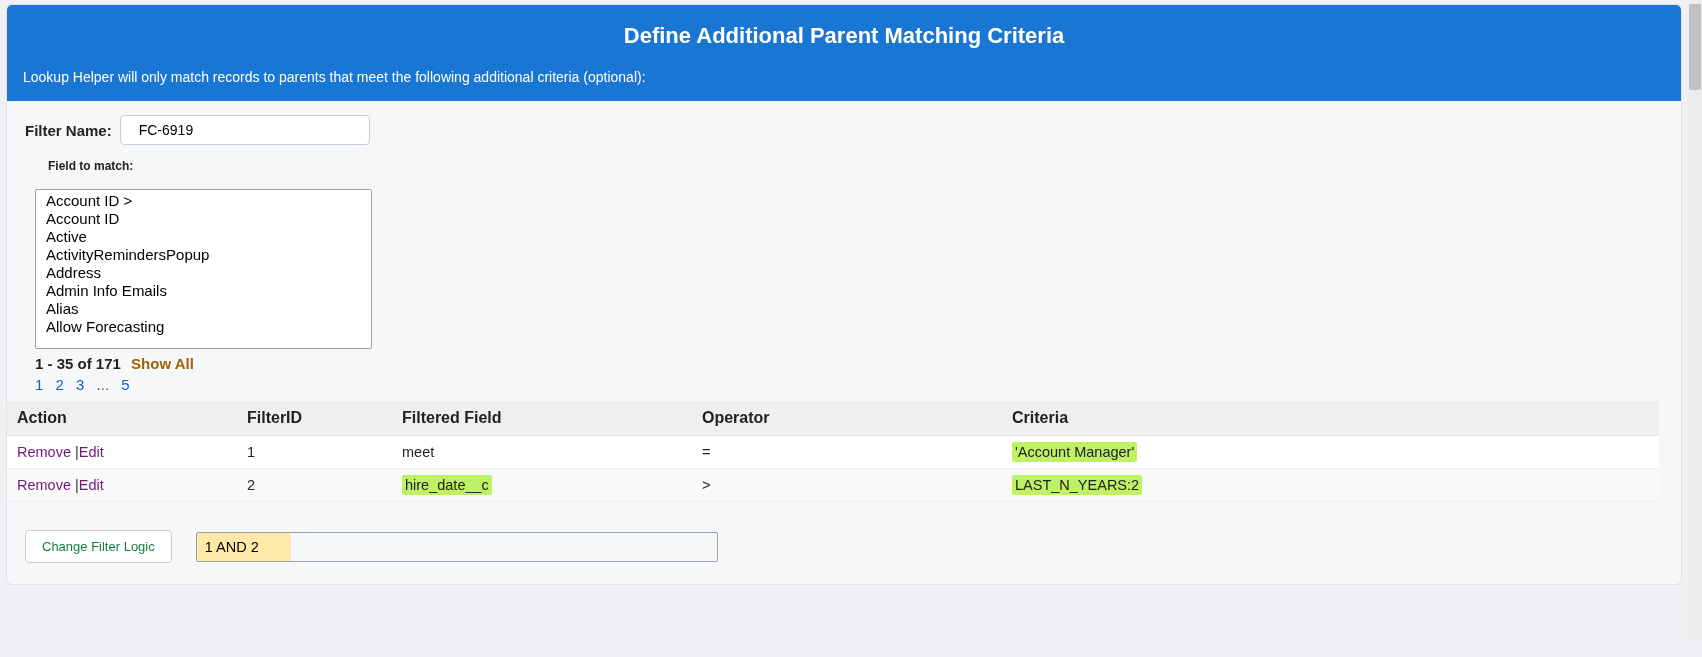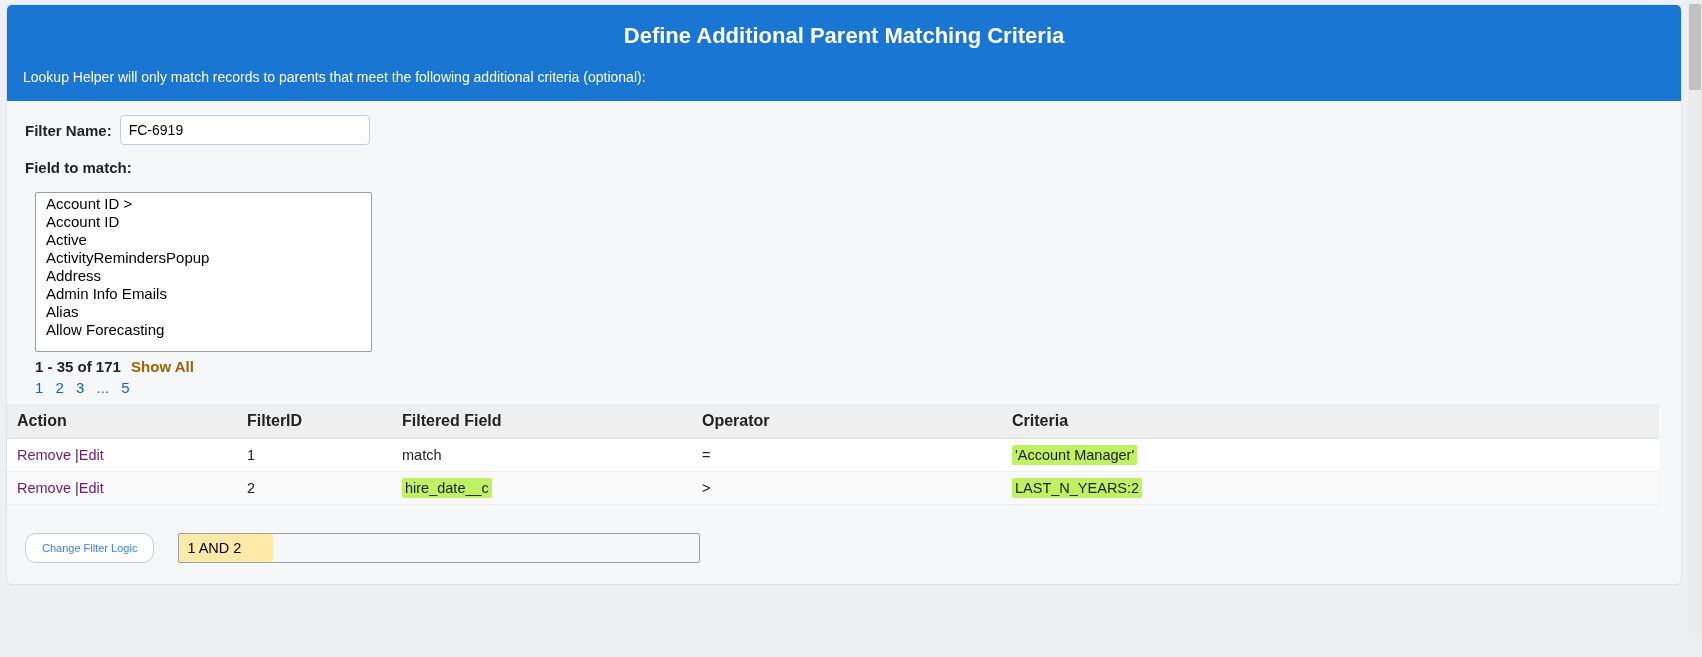--- a/index.html
+++ b/index.html
@@ -11,44 +11,44 @@
   .panel { position:absolute; left:6px; right:20px; top:4px; bottom:54px; background:#f6f7f9; border-radius:6px; border:1px solid #dfe3e8; overflow:hidden; }
 
   .header { background:#1976d2; color:#fff; padding:18px 16px 16px 16px; }
   .header h1 { margin:0 0 20px 0; text-align:center; font-weight:600; font-size:22px; }
   .header .subtitle { font-size:14px; font-weight:400; }
 
   .body { padding:14px 4px 16px 18px; }
 
   .row-filter-name { display:flex; align-items:center; gap:8px; margin-bottom:14px; }
   .row-filter-name label { font-weight:700; font-size:15px; }
-  .row-filter-name input { width:250px; height:30px; padding:4px 8px; border:1px solid #c8cdd3; border-radius:4px; font-size:14px; }
+  .row-filter-name input { width:250px; height:30px; padding:4px 18px; border:1px solid #c8cdd3; border-radius:4px; font-size:14px; }
 
-  .section-label { font-weight:700; font-size:15px; margin-bottom:16px; }
+  .section-label { font-weight:700; font-size:12px; margin-bottom:16px;margin-left:23px; }
 
   select.field-list { width:337px; height:160px; border:1px solid #9aa0a6; border-radius:2px; margin-left:10px; background:#fff; font-family:inherit; font-size:15px; padding:2px 4px; overflow-y:scroll; }
   select.field-list option { padding:0 6px; }
 
   .pager { margin-top:6px; margin-left:10px; font-size:15px;}
   .pager .count { font-weight:700; }
   .pager .showall { color:#a16207; font-weight:600; margin-left:6px; cursor:pointer; }
   .pager .pages { margin-top:4px; }
   .pager .pages a { color:#0b66c3; text-decoration:none; margin-right:8px; cursor:pointer; }
   .pager .pages .ellipsis { color:#555; margin-right:8px; }
 
   table.criteria { width:100%; border-collapse:collapse; margin-top:8px; margin-left:-18px; }
   table.criteria th { text-align:left; padding:8px 10px; font-weight:700; font-size:16px; background:#efefef; border-bottom:1px solid #dfe3e8;}
   table.criteria td { padding:6px 10px; font-size:14.5px; border-bottom:1px solid #eef0f3; background:#fff; }
   table.criteria tr.alt td { background:#f9f9fa; }
   .link { color:#701a75; cursor:pointer; }
   .pipe { color:#333; }
   .hl { background:#bef264; padding:2px 3px; border-radius:2px; display:inline-block; }
 
   .logic-row { margin-top:28px; display:flex; align-items:center; gap:24px; }
-  .btn { border:1px solid #c8cdd3; background:#fff; color:#3b82f6; padding:8px 16px; border-radius:11px; font-size:11px; cursor:pointer; }
+  .btn { border:1px solid #c8cdd3; background:#fff; color:#15803d; padding:8px 16px; border-radius:4px; font-size:13px; cursor:pointer; }
   .logic-input-wrap { position:relative; display:inline-block; }
   .logic-input { width:522px; height:30px; padding:12px 8px; border:1px solid #9aa0a6; border-radius:2px; font-size:14.5px; }
   .logic-hl { position:absolute; left:1px; top:1px; bottom:1px; width:94px; background:#ffe9a8; pointer-events:none; border-radius:2px 0 0 2px; }
 
   .col-action   { width:230px; }
   .col-filterid { width:155px; }
   .col-field    { width:300px; }
   .col-operator { width:310px; }
   .col-criteria { }
 </style>
@@ -110,21 +110,21 @@
             <th>FilterID</th>
             <th>Filtered Field</th>
             <th>Operator</th>
             <th>Criteria</th>
           </tr>
         </thead>
         <tbody id="criteria-body">
             <tr>
               <td><span class="link">Remove</span><span class="pipe"> |</span><span class="link">Edit</span></td>
               <td>1</td>
-              <td>match</td>
+              <td>meet</td>
               <td>=</td>
               <td><span class="hl">'Account Manager'</span></td>
             </tr>
             <tr class="alt">
               <td><span class="link">Remove</span><span class="pipe"> |</span><span class="link">Edit</span></td>
               <td>2</td>
               <td><span class="hl">hire_date__c</span></td>
               <td>&gt;</td>
               <td><span class="hl">LAST_N_YEARS:2</span></td>
             </tr>

